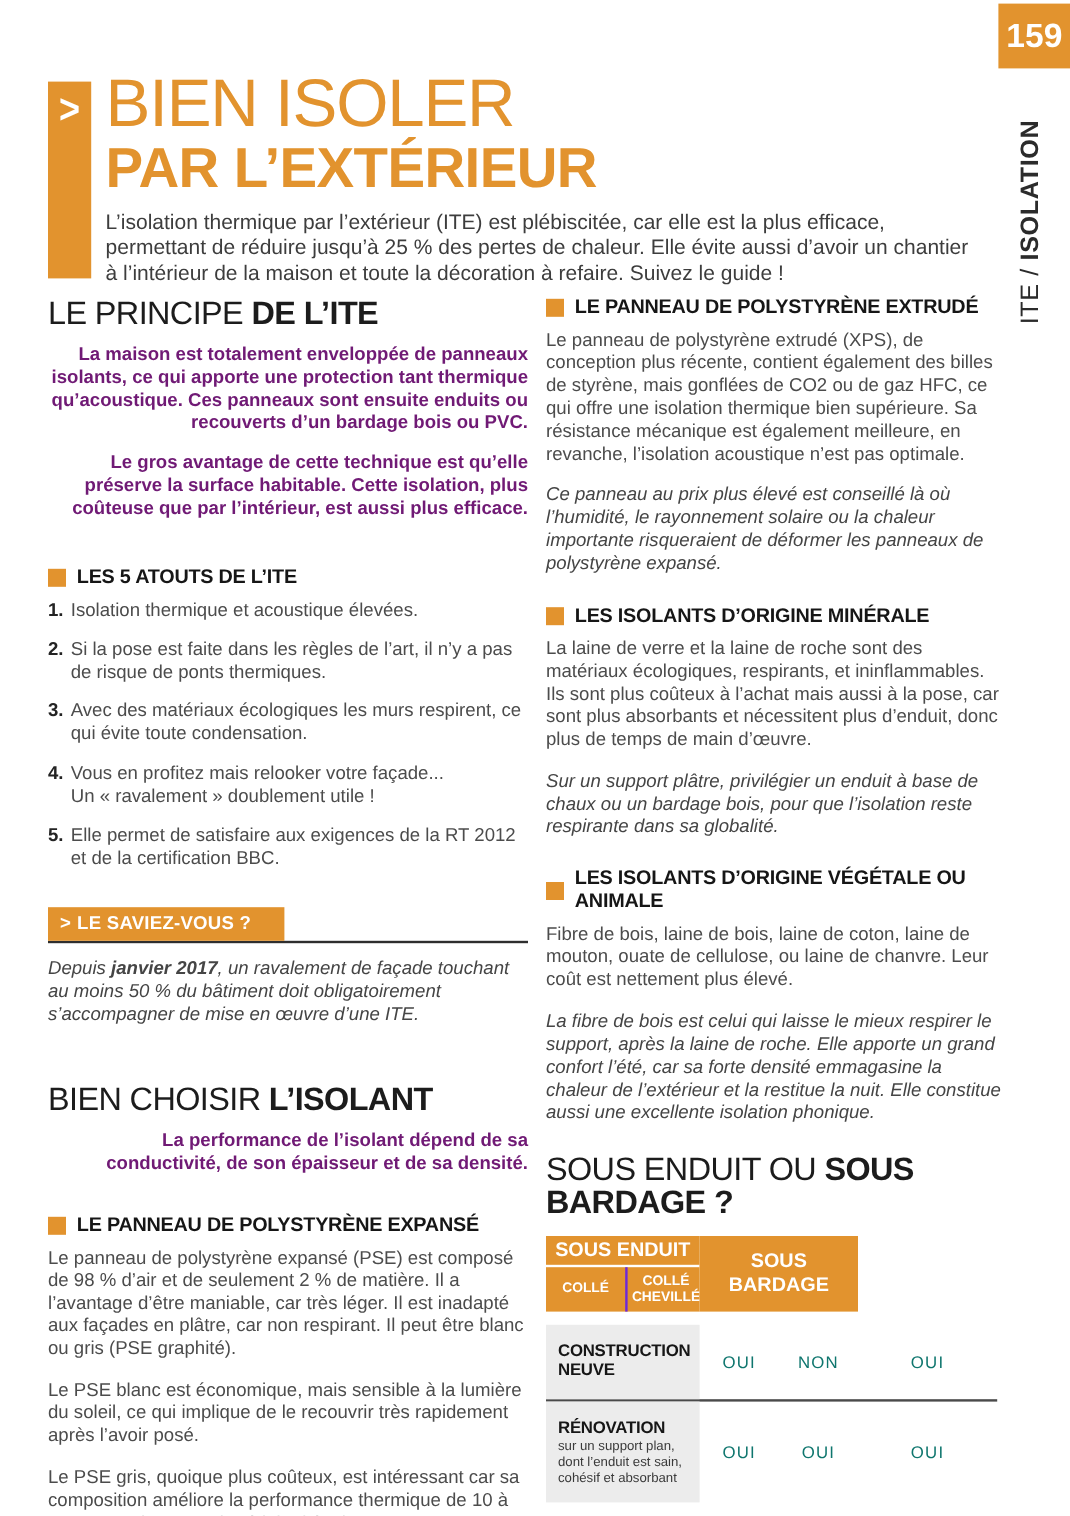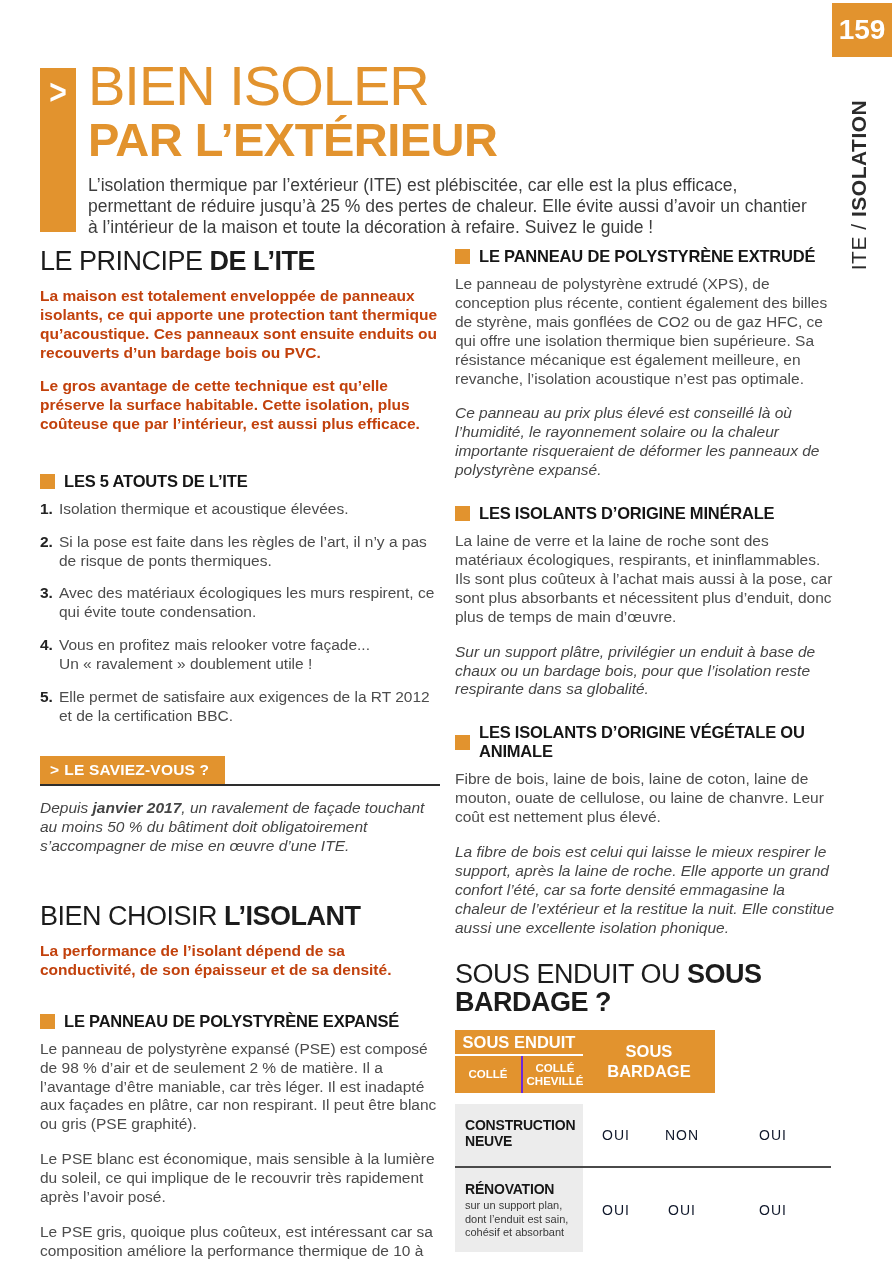--- a/index.html
+++ b/index.html
@@ -42,37 +42,37 @@
   .columns { position:absolute; left:40px; top:247px; width:800px; display:flex; gap:15px; }
   .col-left { width:400px; }
   .col-right { width:385px; }
   .col-left > :first-child, .col-right > :first-child { margin-top:0; }
 
   h2.sec {
     font-size:27px; font-weight:400; color:#1c1c1c; letter-spacing:-0.5px;
     line-height:1.05; margin:42px 0 9px;
   }
   h2.sec .heavy { font-weight:800; }
-  .lead { font-size:15.5px; line-height:1.22; font-weight:700; color:#c2410c; margin:12px 0 14px; }
+  .lead { font-size:15.5px; line-height:1.22; font-weight:700; color:#701a75; margin:12px 0 14px;text-align:right; }
   .lead:last-of-type { margin-bottom:0; }
   .mini-head {
     display:flex; align-items:center; gap:9px; margin:24px 0 9px;
     font-size:16.5px; font-weight:800; color:#161616; letter-spacing:-0.2px;
   }
   .mini-head .sq { flex:0 0 auto; width:15px; height:15px; background:#E2932E; }
   .body-p { font-size:15.5px; line-height:1.22; color:#4c4c4c; margin:0 0 16px; }
   .note { font-style:italic; color:#454545; }
   .note .heavy { font-weight:700; font-style:italic; }
   .atout { display:flex; margin:0 0 14px; font-size:15.5px; line-height:1.22; color:#4c4c4c; }
   .atout .num { font-weight:800; color:#232323; margin-right:6px; flex:0 0 auto; }
   .atout .atext { white-space:pre-line; }
   .saviez-wrap { margin:30px 0 13px; border-bottom:2px solid #2e2e2e; }
   .saviez-box {
     display:inline-block; background:#E2932E; color:#fff; font-weight:800;
-    font-size:15.5px; padding:5px 16px 5px 10px; letter-spacing:0.2px;
+    font-size:15.5px; padding:5px 28px 5px 10px; letter-spacing:0.2px;
   }
   .saviez-box .arrow { margin-right:5px; }
   
   .tbl { margin-top:14px; width:376px; }
   .tbl-hdr { display:grid; grid-template-columns:128px 132px 116px; height:63px; margin-bottom:11px; }
   .th-type {
     display:flex; align-items:center; font-size:17.5px; font-weight:800;
     color:#161616; line-height:1.1; padding-right:6px; letter-spacing:-0.2px;
   }
   .th-enduit { background:#E2932E; display:flex; flex-direction:column; }
@@ -92,21 +92,21 @@
     padding:0 14px;
   }
   .trow { display:grid; grid-template-columns:128px 66px 66px 116px; min-height:62px; }
   .trow + .trow { border-top:2px solid #4a4a4a; }
   .tlabel { background:#ececec; padding:13px 8px 13px 10px; }
   .tl-title { font-size:14px; font-weight:800; color:#161616; line-height:1.15; letter-spacing:-0.2px; }
   .tl-desc { font-size:11px; color:#3a3a3a; line-height:1.2; margin-top:2px; }
   .tl-desc:empty { display:none; }
   .tval {
     display:flex; align-items:center; justify-content:center;
-    font-size:14px; color:#0f172a; letter-spacing:1px;
+    font-size:14px; color:#0f766e; letter-spacing:1px;
   }
 </style>
 </head>
 <body>
 
 <div class="page">
 
   <div class="page-num">
     <span>159</span>
   </div>

